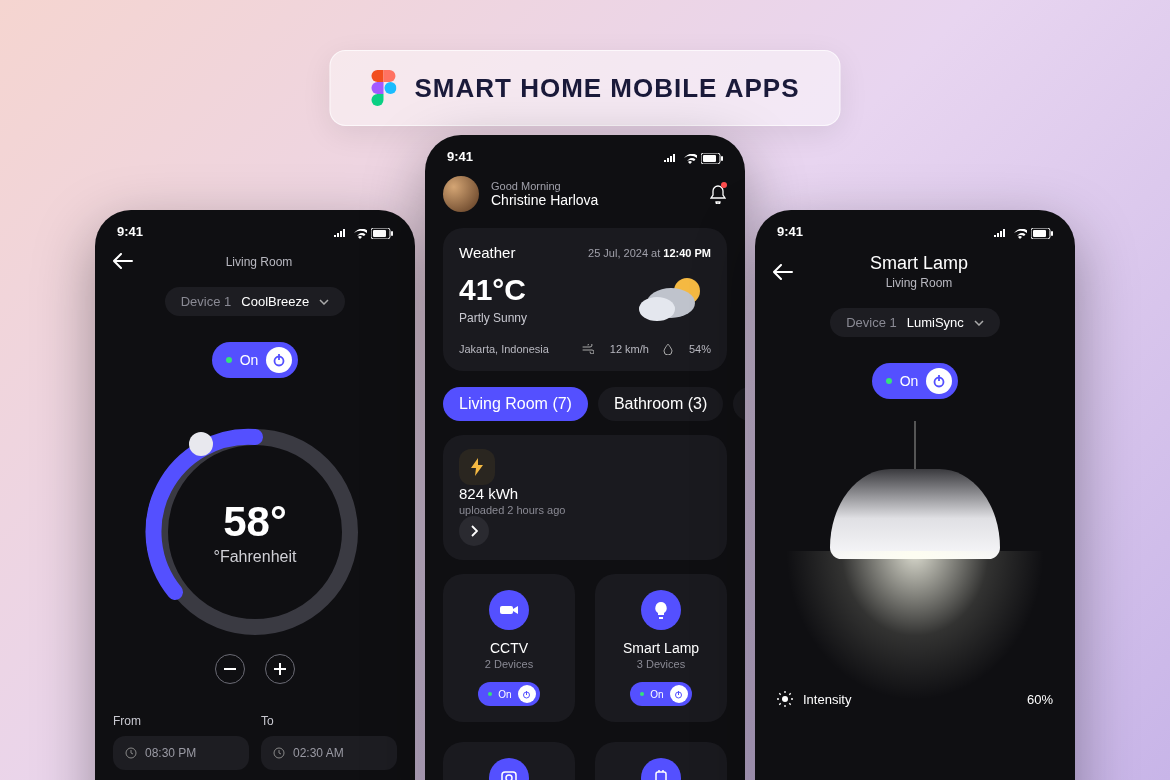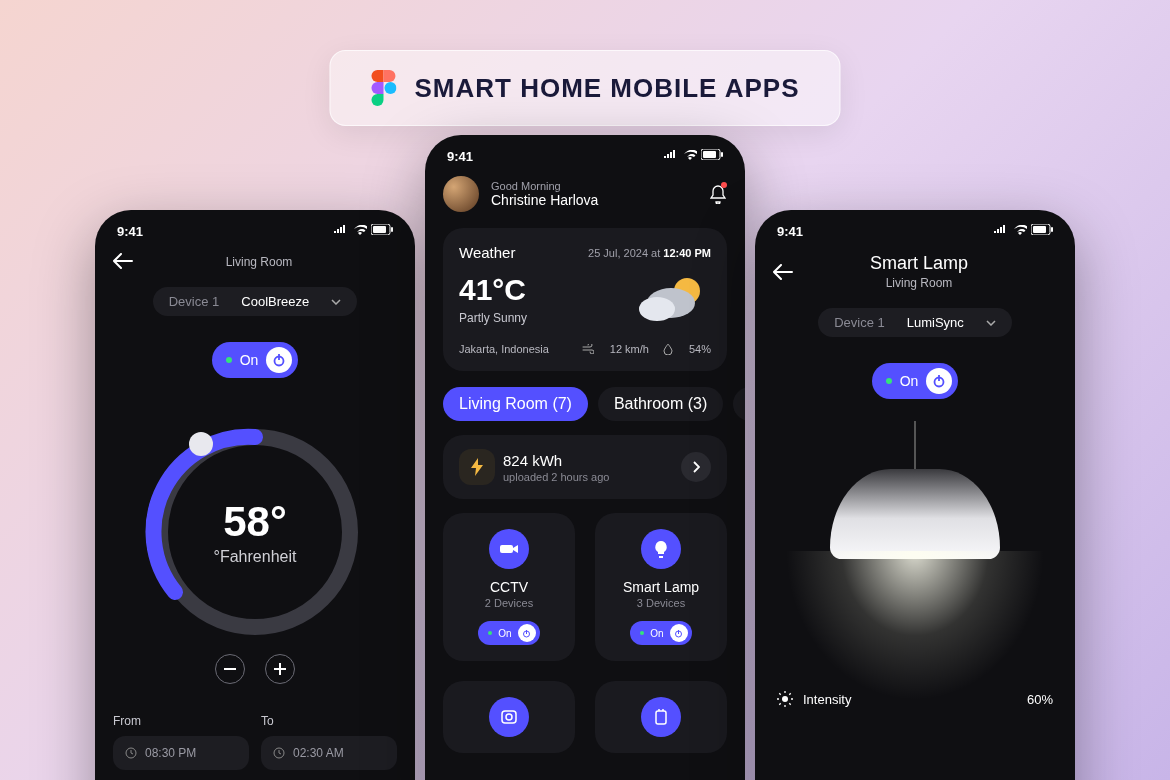--- a/index.html
+++ b/index.html
@@ -35,38 +35,38 @@
     background: #0f0f12;
     border-radius: 36px;
     color: #fff;
     overflow: hidden;
     box-shadow: 0 20px 60px rgba(0,0,0,0.35);
   }
   .phone-left { left: 95px; top: 210px; height: 700px; }
   .phone-center { left: 425px; top: 135px; height: 700px; }
   .phone-right { left: 755px; top: 210px; height: 700px; }
 
-  .status-bar { display:flex; justify-content:space-between; align-items:flex-start; padding: 14px 22px 6px; }
+  .status-bar { display:flex; justify-content:space-between; align-items:flex-end; padding: 14px 22px 6px; }
   .status-time { font-size: 13px; font-weight: 600; }
   .status-icons { display:flex; gap:4px; align-items:center; }
 
   
   .back-row { display:flex; align-items:center; gap:12px; padding: 8px 18px 4px; }
   .title-col { flex:1; text-align:center; margin-right:24px; }
   .page-title { font-size: 18px; font-weight:500; }
   .page-sub { font-size:12px; color:#b8b8c0; margin-top:2px; }
 
   .device-pill {
     margin: 14px auto 0;
     background:#1d1d22;
     border-radius: 20px;
     padding: 7px 16px;
     display:flex;
     align-items:center;
-    gap:22px;
+    gap:10px;
     width: fit-content;
     font-size: 13px;
   }
   .device-pill .lbl { color:#8a8a94; }
   .device-pill .name { font-weight:500;text-align:center; }
 
   .on-pill {
     margin: 26px auto 0;
     background:#5450ff;
     border-radius: 22px;
@@ -112,21 +112,21 @@
   .w-main { display:flex; justify-content:space-between; align-items:center; margin-top:10px; }
   .w-temp { font-size:30px; font-weight:600; }
   .w-cond { font-size:12px; color:#c8c8d0; margin-top:4px; }
   .w-bottom { display:flex; justify-content:space-between; margin-top:16px; font-size:11px; color:#b8b8c0; }
   .w-stat { display:flex; align-items:center; gap:16px; }
 
   .room-tabs { display:flex; gap:10px; padding: 16px 18px 0; overflow:hidden; }
   .room-tab { background:#1a1a1f; border-radius:20px; padding:8px 16px; font-size:16px; white-space:nowrap; }
   .room-tab.active { background:#5450ff; }
 
-  .energy-card { margin:14px 18px 0; background:#1a1a1f; border-radius:20px; padding:14px 16px; display:flex; align-items:center; gap:8px; }
+  .energy-card { margin:14px 18px 0; background:#1a1a1f; border-radius:20px; padding:14px 16px; display:flex; gap:0;flex-direction:column; }
   .bolt-box { width:36px; height:36px; border-radius:12px; background:#2a2620; display:flex; align-items:center; justify-content:center; }
   .energy-main { flex:1; }
   .energy-val { font-size:15px; font-weight:500; }
   .energy-sub { font-size:11px; color:#8a8a94; margin-top:2px; }
   .chev-circ { width:30px; height:30px; border-radius:50%; background:#2a2a30; display:flex; align-items:center; justify-content:center; }
 
   .device-grid { display:grid; grid-template-columns:1fr 1fr; gap:20px; padding:14px 18px 0; }
   .device-card { background:#1a1a1f; border-radius:20px; padding:16px 12px; display:flex; flex-direction:column; align-items:center; }
   .dev-ico { width:40px; height:40px; border-radius:50%; background:#5450ff; display:flex; align-items:center; justify-content:center; }
   .dev-name { font-size:14px; margin-top:10px; }

